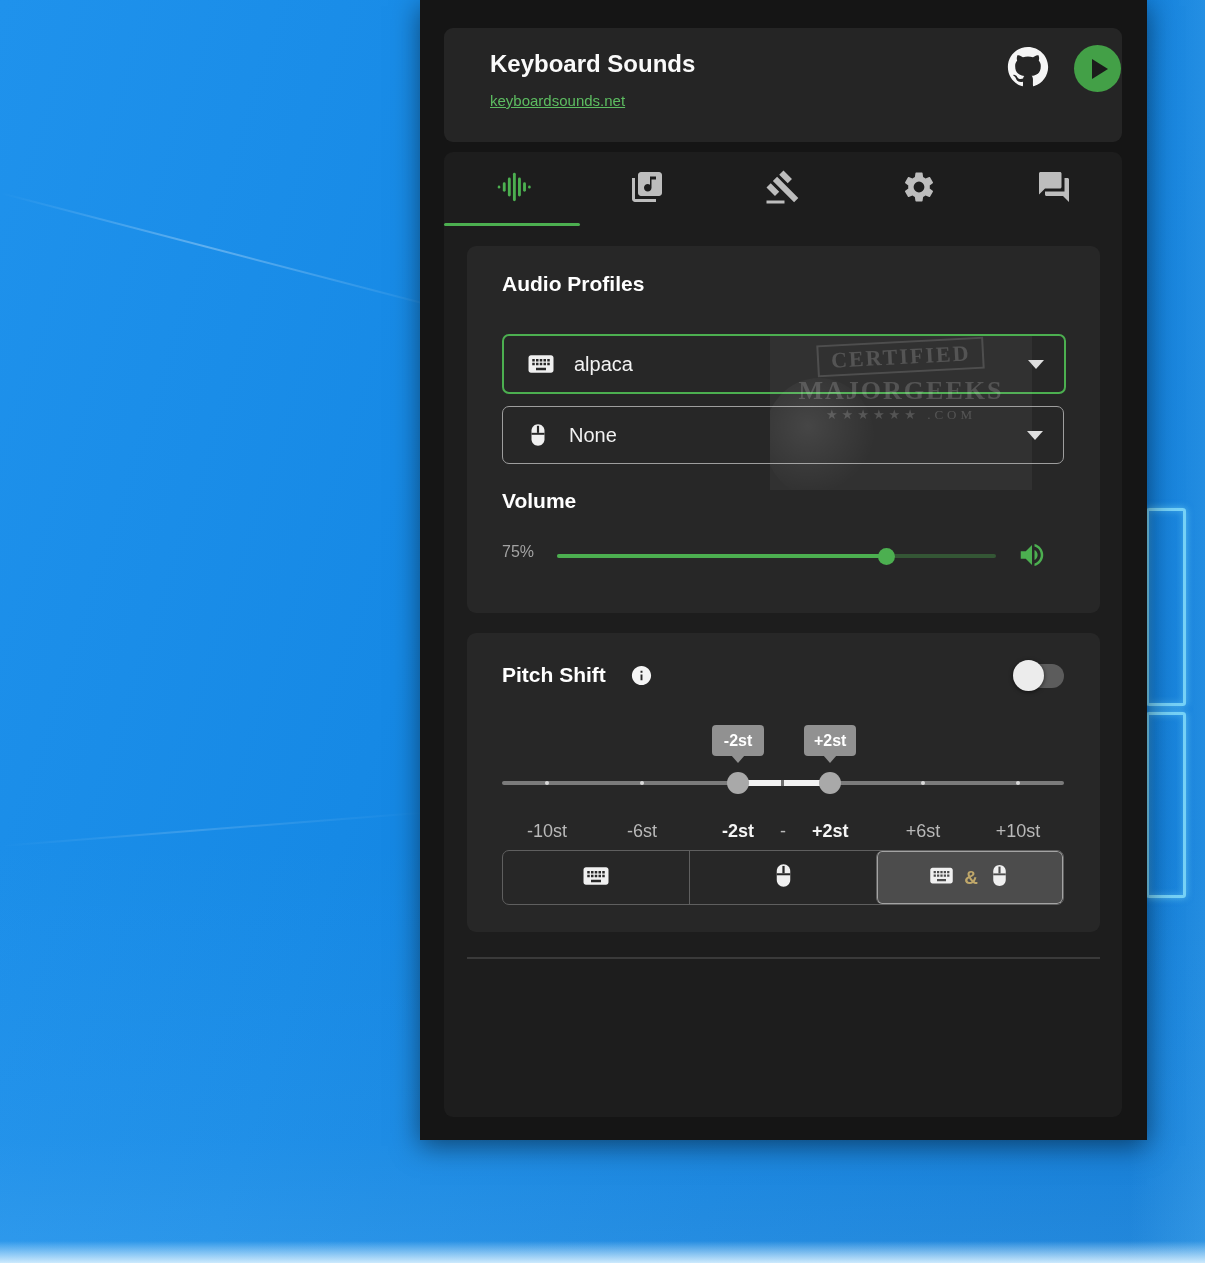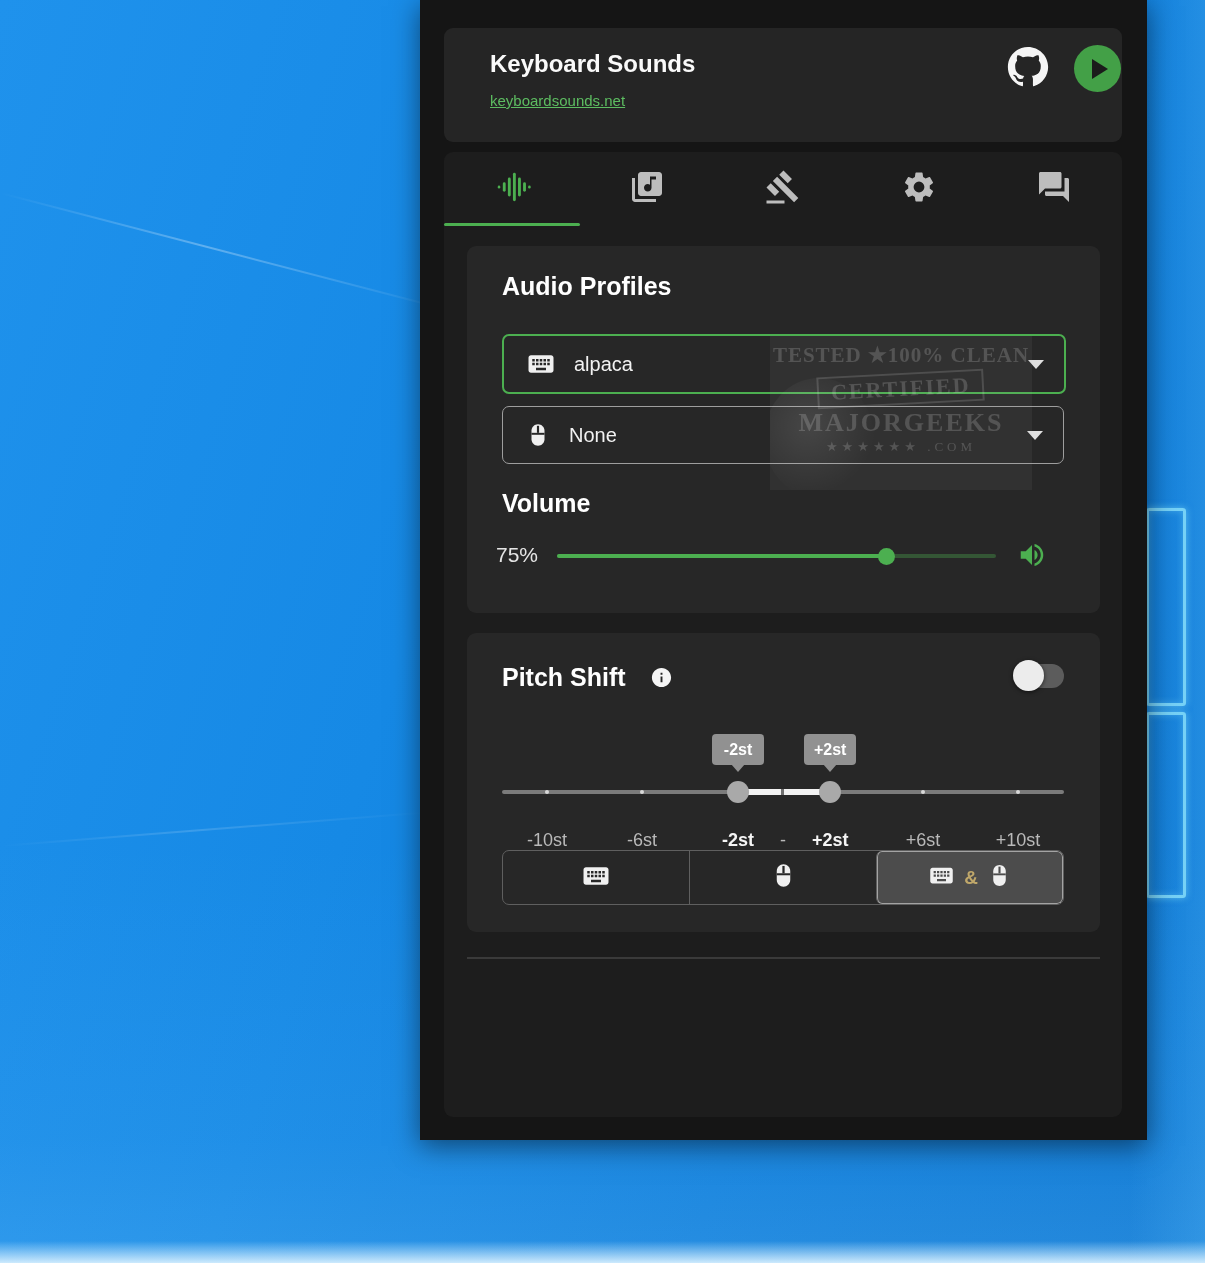--- a/index.html
+++ b/index.html
@@ -43,45 +43,45 @@
   
   .main-card{left:24px;top:152px;width:678px;height:965px;background:#1d1d1d;}
   .tabbar{position:absolute;left:0;top:0;width:100%;height:74px;display:flex;}
   .tab{flex:1;display:flex;align-items:center;justify-content:center;cursor:pointer;position:relative;}
   .tab-underline{position:absolute;left:0;bottom:0;width:20%;height:3px;background:#4caf50;border-radius:2px;}
 
   
   .audio-card{left:23px;top:94px;width:633px;height:367px;background:#272727;}
   .pitch-card{left:23px;top:481px;width:633px;height:299px;background:#272727;}
   .tip-card{left:23px;top:833px;width:633px;height:111px;background:#272727;}
-  .h2{position:absolute;font-size:25px;font-weight:bold;color:#ffffff;}
+  .h2{position:absolute;font-size:21px;font-weight:bold;color:#ffffff;}
 
   
   .dropdown{position:absolute;left:35px;width:560px;height:56px;border-radius:7px;display:flex;align-items:center;cursor:pointer;}
   .dd-key{top:88px;border:2px solid #4caf50;}
   .dd-mouse{top:160px;border:1px solid #9e9e9e;}
   .dd-icon{margin-left:22px;display:flex;align-items:center;}
   .dd-label{margin-left:18px;font-size:20px;color:#f2f2f2;}
   .caret{position:absolute;right:20px;top:50%;margin-top:-4px;width:0;height:0;
     border-left:8px solid transparent;border-right:8px solid transparent;border-top:9px solid #e0e0e0;}
 
   
-  .vol-label{position:absolute;left:29px;top:297px;font-size:21px;color:#e5e5e5;}
+  .vol-label{position:absolute;left:35px;top:297px;font-size:16px;color:#a3a3a3;}
   .vol-track{position:absolute;left:90px;top:308px;width:439px;height:4px;border-radius:2px;background:rgba(76,175,80,.35);}
   .vol-fill{position:absolute;left:0;top:0;height:4px;width:75%;border-radius:2px;background:#4caf50;}
   .vol-thumb{position:absolute;left:75%;top:50%;width:17px;height:17px;margin:-8.5px 0 0 -8.5px;border-radius:50%;background:#4caf50;cursor:pointer;}
   .vol-icon{position:absolute;left:550px;top:294px;cursor:pointer;}
 
   
   .pitch-head{position:absolute;left:35px;top:30px;display:flex;align-items:center;gap:24px;}
   .toggle{position:absolute;right:36px;top:30px;width:48px;height:26px;cursor:pointer;}
   .toggle-track{position:absolute;left:0;top:1px;width:48px;height:24px;border-radius:13px;background:#5c5c5c;}
   .toggle-knob{position:absolute;left:-3px;top:-3px;width:31px;height:31px;border-radius:50%;background:#ececec;box-shadow:0 1px 4px rgba(0,0,0,.6);}
 
-  .strip{position:absolute;left:35px;top:16px;width:562px;height:100%;}
+  .strip{position:absolute;left:35px;top:7px;width:562px;height:100%;}
   .tooltip{position:absolute;top:85px;width:52px;height:31px;margin-left:-26px;background:#919191;border-radius:4px;
     color:#fff;font-weight:bold;font-size:16px;display:flex;align-items:center;justify-content:center;}
   .tooltip:after{content:"";position:absolute;left:50%;bottom:-7px;margin-left:-7px;width:0;height:0;
     border-left:7px solid transparent;border-right:7px solid transparent;border-top:8px solid #919191;}
   .ps-track{position:absolute;left:0;top:141px;width:562px;height:4px;border-radius:2px;background:#7b7b7b;}
   .ps-range{position:absolute;top:-1px;height:6px;background:#f2f2f2;border-radius:2px;}
   .ps-tick{position:absolute;top:0;width:4px;height:4px;margin-left:-2px;border-radius:50%;background:#d9d9d9;}
   .ps-tick.center{top:0;height:6px;margin-top:-1px;width:3px;border-radius:0;background:#6f6f6f;}
   .ps-handle{position:absolute;top:50%;width:22px;height:22px;margin:-11px 0 0 -11px;border-radius:50%;background:#a9a9a9;cursor:pointer;}
   .scale{position:absolute;top:165px;width:100%;height:24px;margin-top:16px;}
@@ -307,17 +307,16 @@
     </div>
 
     <div class="divider"></div>
 
 
   </div>
 </div>
 
 <div class="watermark">
   <div class="wm-blob"></div>
-  <div class="wm1">TESTED ★100% CLEAN</div>
   <div class="wm2">CERTIFIED</div>
   <div class="wm3">MAJORGEEKS</div>
   <div class="wm4">★★★★★★ .COM</div>
 </div>
 
 </body></html>

